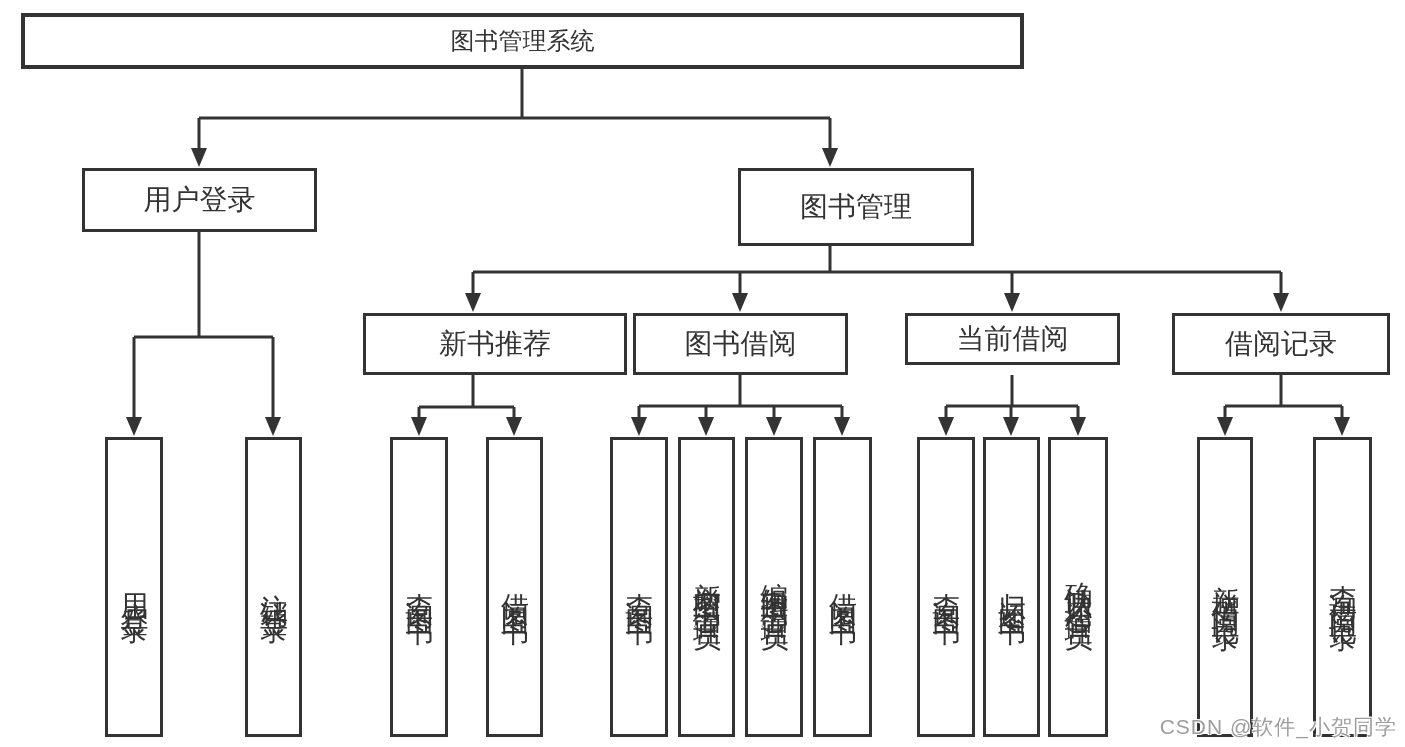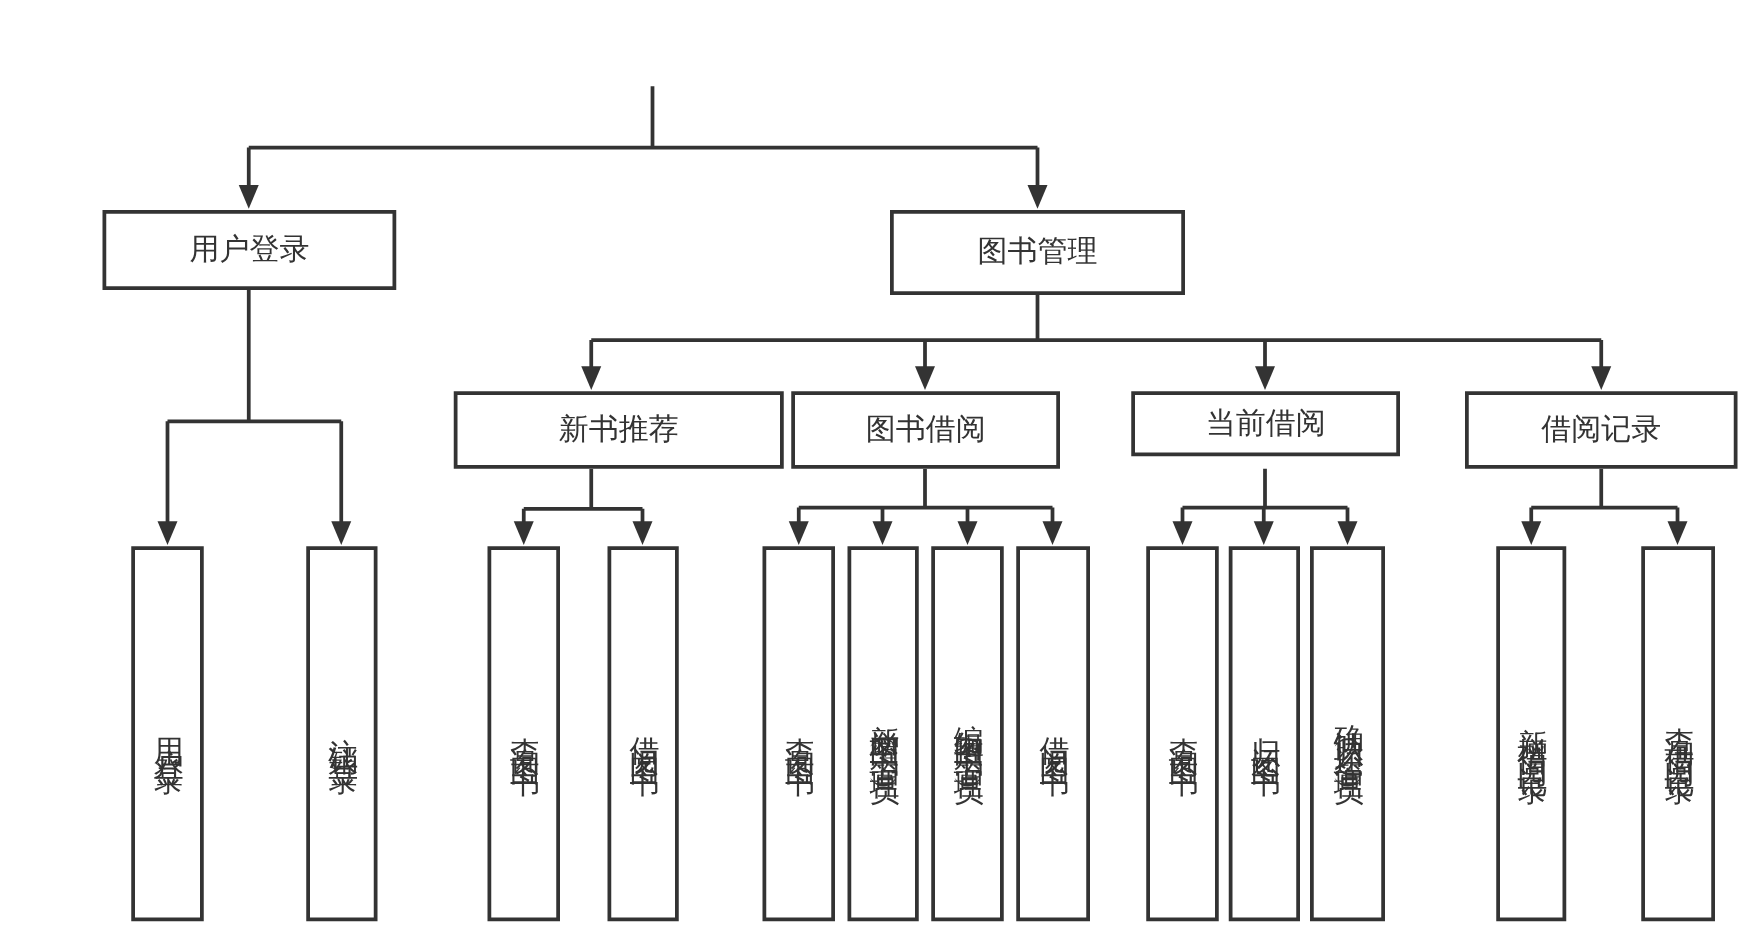--- a/index.html
+++ b/index.html
@@ -23,21 +23,21 @@
   }
   .node {
     position: absolute;
     box-sizing: border-box;
     background: #ffffff;
     border: 3px solid #333333;
     color: #333333;
     display: flex;
     align-items: center;
     justify-content: center;
-    font-size: 24px;
+    font-size: 28px;
     line-height: 1;
     text-align: center;
     white-space: nowrap;
   }
   .node.root {
     border-width: 4px;
     font-size: 24px;
   }
   .vtext {
     writing-mode: vertical-rl;
@@ -89,25 +89,28 @@
       <polygon points="766,417 782,417 774,436"></polygon>
       <polygon points="834,417 850,417 842,436"></polygon>
       <polygon points="938,417 954,417 946,436"></polygon>
       <polygon points="1003,417 1019,417 1011,436"></polygon>
       <polygon points="1070,417 1086,417 1078,436"></polygon>
       <polygon points="1217,417 1233,417 1225,436"></polygon>
       <polygon points="1334,417 1350,417 1342,436"></polygon>
     </g>
   </svg>
 
+  <div class="node root" style="left:21px; top:13px; width:1003px; height:56px;">
+    <span>图书管理系统</span>
+  </div>
 
   <div class="node" style="left:82px; top:168px; width:235px; height:64px;">
     <span>用户登录</span>
   </div>
-  <div class="node" style="left:712px; top:168px; width:236px; height:68px;align-items:center;">
+  <div class="node" style="left:738px; top:168px; width:236px; height:78px;align-items:center;">
     <span>图书管理</span>
   </div>
 
   <div class="node" style="left:363px; top:313px; width:264px; height:62px;">
     <span>新书推荐</span>
   </div>
   <div class="node" style="left:633px; top:313px; width:215px; height:62px;">
     <span>图书借阅</span>
   </div>
   <div class="node" style="left:905px; top:313px; width:215px; height:52px;">
@@ -154,14 +157,15 @@
     <span class="vtext long">确认归还（管理员）</span>
   </div>
 
   <div class="node leaf" style="left:1197px; top:437px; width:56px; height:300px;">
     <span class="vtext">新增借阅记录</span>
   </div>
   <div class="node leaf" style="left:1313px; top:437px; width:59px; height:300px;">
     <span class="vtext">查询借阅记录</span>
   </div>
 
+  <div class="watermark">CSDN @软件_小贺同学</div>
 
 </div>
 
 </body></html>

